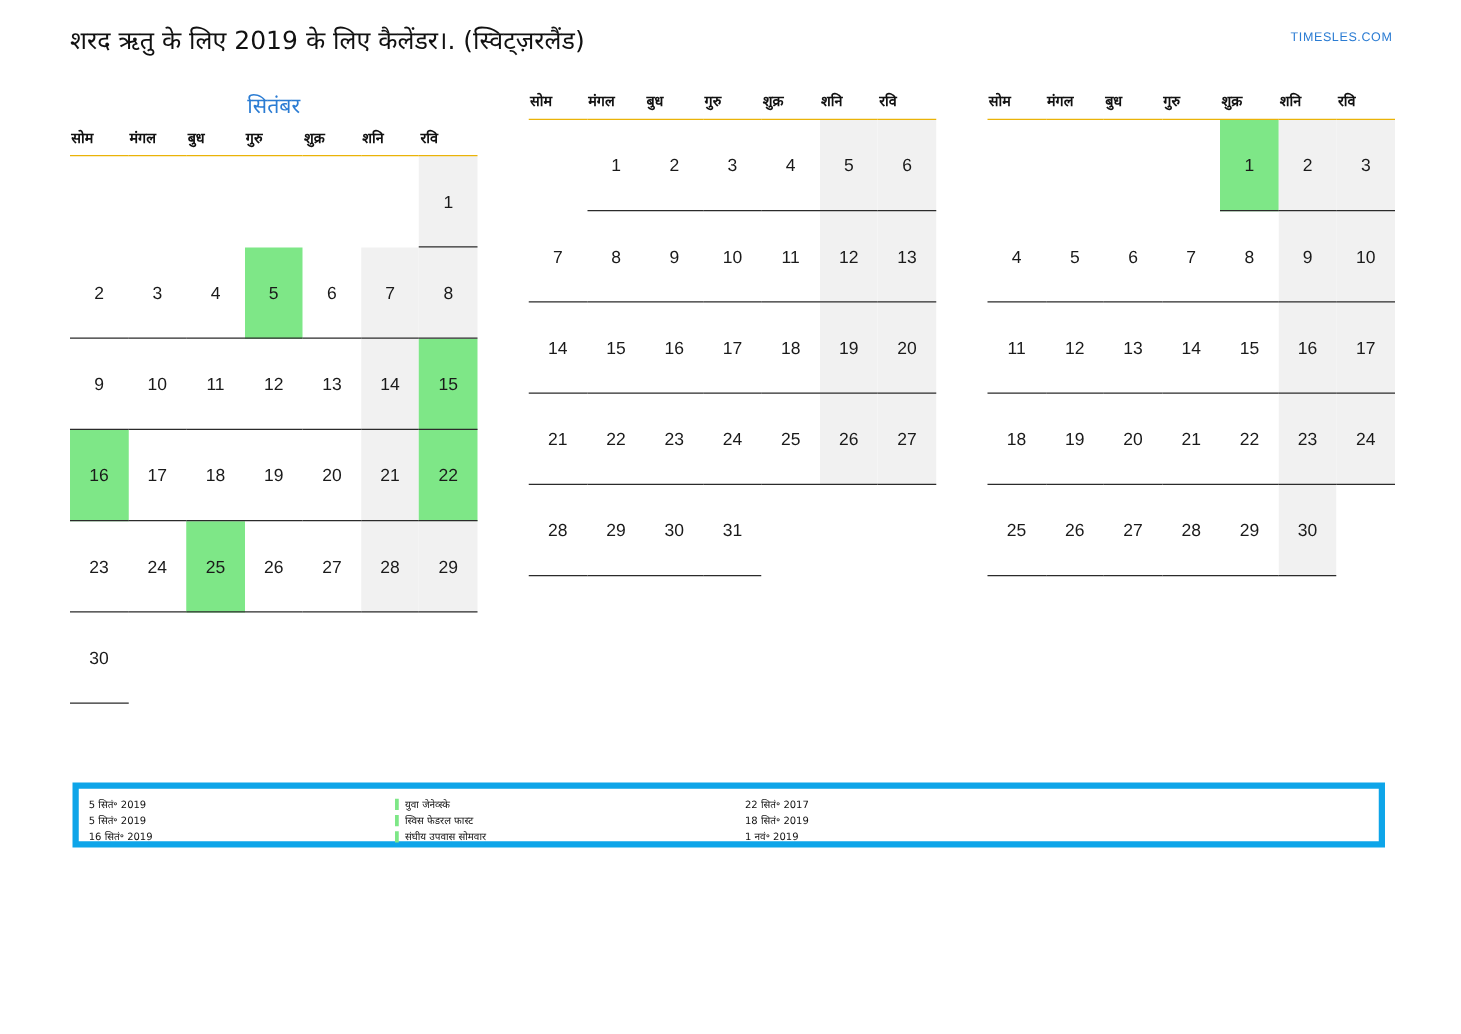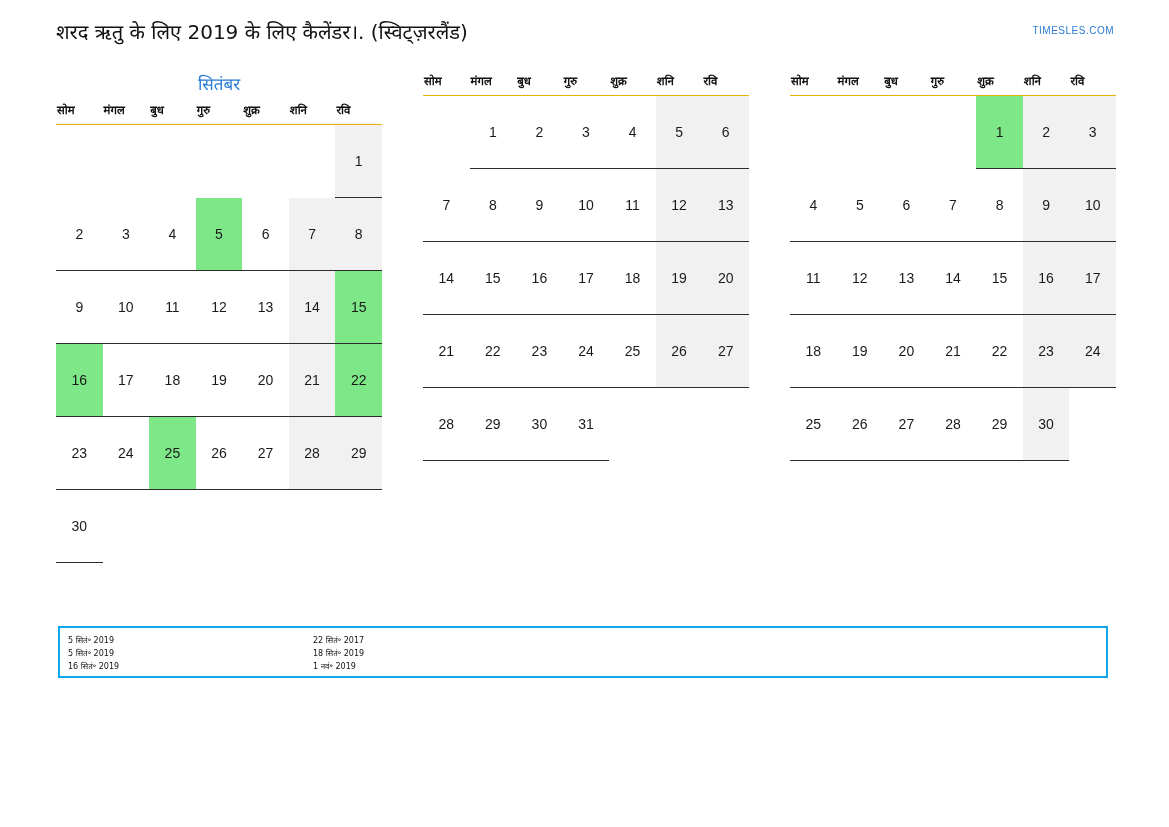--- a/index.html
+++ b/index.html
@@ -85,21 +85,21 @@
   }
   table.cal td.holiday {
     background: #7ee787;
   }
   .legend {
     position: absolute;
     left: 58px;
     top: 626px;
     width: 1050px;
     height: 52px;
-    border: 2px solid #0ea5e9;
+    border: 5px solid #0ea5e9;
     box-sizing: border-box;
     display: flex;
   }
   .legend-col {
     flex: 1 1 0;
     padding: 6px 0 0 8px;
     box-sizing: border-box;
   }
   .legend-col.dates {
     flex: 0 0 245px;
@@ -329,18 +329,32 @@
       </table>
     </div>
   </div>
 
 <div class="legend">
   <div class="legend-col dates">
     <div class="legend-row">5 सितं॰ 2019</div>
     <div class="legend-row">5 सितं॰ 2019</div>
     <div class="legend-row">16 सितं॰ 2019</div>
   </div>
+  <div class="legend-col names">
+    <div class="legend-row">
+        <span class="legend-swatch"></span>
+        <span>युवा जेनेव्स्के</span>
+      </div>
+    <div class="legend-row">
+        <span class="legend-swatch"></span>
+        <span>स्विस फेडरल फास्ट</span>
+      </div>
+    <div class="legend-row">
+        <span class="legend-swatch"></span>
+        <span>संघीय उपवास सोमवार</span>
+      </div>
+  </div>
   <div class="legend-col dates">
     <div class="legend-row">22 सितं॰ 2017</div>
     <div class="legend-row">18 सितं॰ 2019</div>
     <div class="legend-row">1 नवं॰ 2019</div>
   </div>
 </div>
 
 </body></html>

